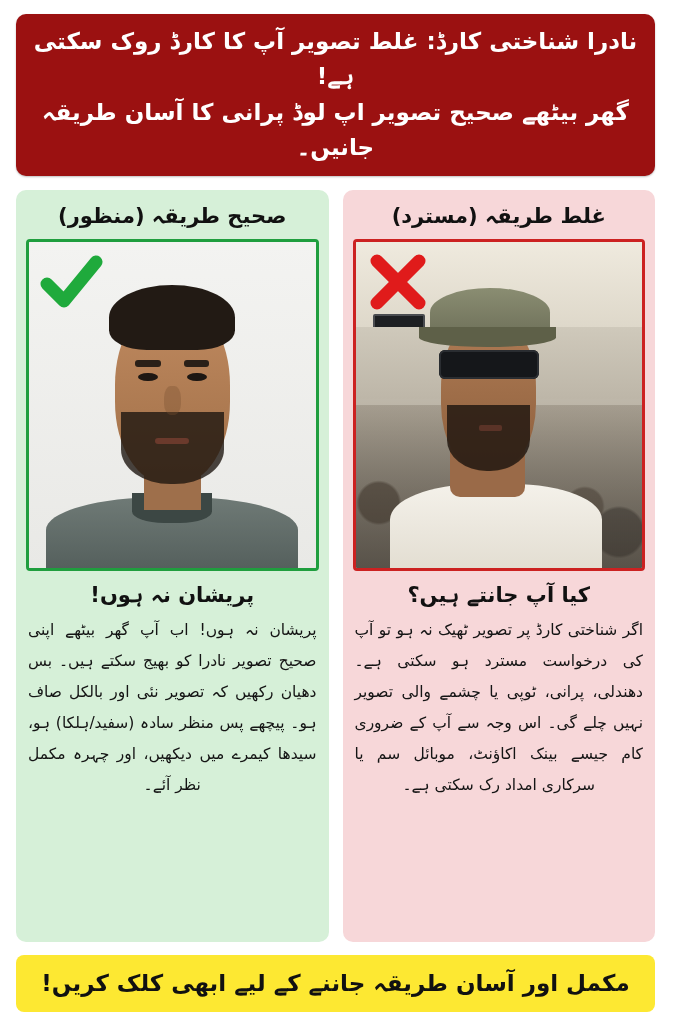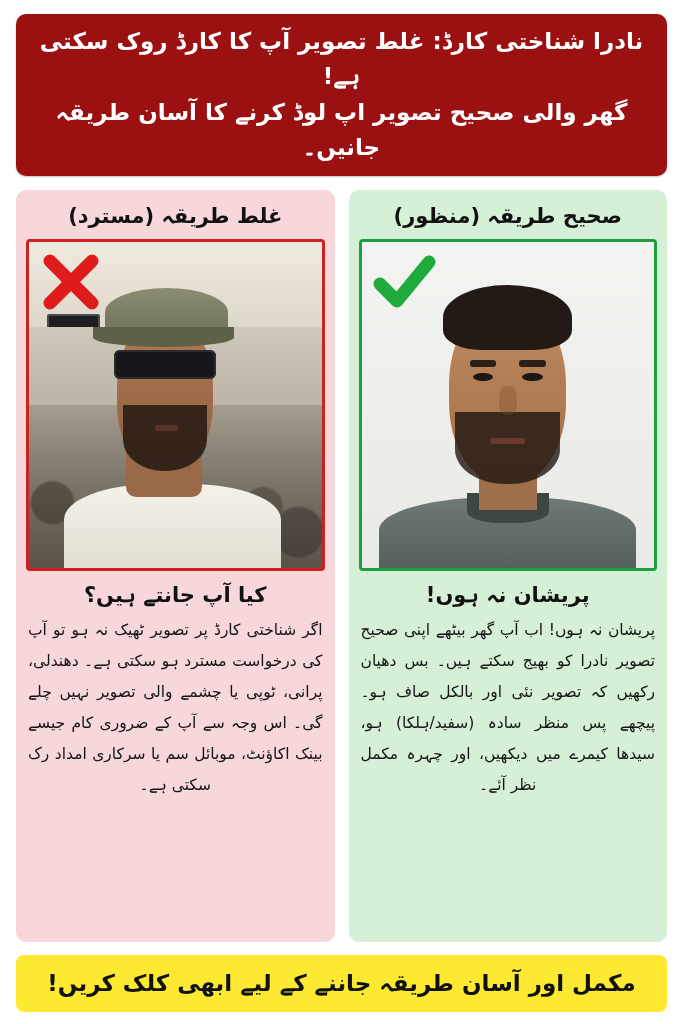--- a/index.html
+++ b/index.html
@@ -7,21 +7,21 @@
   body{
     width:683px;height:1024px;
     background:#ffffff;
     font-family:"DejaVu Sans","Liberation Sans",sans-serif;
     overflow:hidden;
     position:relative;
   }
   .page{
     width:683px;height:1024px;
     box-sizing:border-box;
-    padding:14px 16px 12px 16px;
+    padding:14px 28px 12px 16px;
     display:flex;flex-direction:column;
     background:#ffffff;
   }
 
   
   .banner{
     background:#9b1111;
     border-radius:10px;
     padding:10px 14px 12px 14px;
     color:#ffffff;
@@ -180,24 +180,53 @@
     cursor:pointer;
   }
 </style>
 </head>
 <body>
 
 <div class="page">
 
   <div class="banner">
     <div class="line1">نادرا شناختی کارڈ: غلط تصویر آپ کا کارڈ روک سکتی ہے!</div>
-    <div class="line2">گھر والی صحیح تصویر اپ لوڈ کرنے کا آسان طریقہ جانیں۔</div>
+    <div class="line2">گھر بیٹھے صحیح تصویر اپ لوڈ پرانی کا آسان طریقہ جانیں۔</div>
   </div>
 
   <div class="cols">
+
+    <div class="card right">
+      <div class="card-title">صحیح طریقہ (منظور)</div>
+
+      <div class="photo-wrap right">
+        <div class="ph2">
+          <div class="shoulders"></div>
+          <div class="collar"></div>
+          <div class="neck"></div>
+          <div class="face"></div>
+          <div class="beard"></div>
+          <div class="mouth"></div>
+          <div class="nose"></div>
+          <div class="eyeL"></div>
+          <div class="eyeR"></div>
+          <div class="browL"></div>
+          <div class="browR"></div>
+          <div class="hair"></div>
+        </div>
+        <div class="mark">
+          <svg viewBox="0 0 64 64" aria-hidden="true">
+            <polyline points="8,34 25,51 57,12" fill="none" stroke="#1faa3c" stroke-width="13" stroke-linecap="round" stroke-linejoin="round"></polyline>
+          </svg>
+        </div>
+      </div>
+
+      <div class="sub-title">پریشان نہ ہوں!</div>
+      <div class="body-text">پریشان نہ ہوں! اب آپ گھر بیٹھے اپنی صحیح تصویر نادرا کو بھیج سکتے ہیں۔ بس دھیان رکھیں کہ تصویر نئی اور بالکل صاف ہو۔ پیچھے پس منظر سادہ (سفید/ہلکا) ہو، سیدھا کیمرے میں دیکھیں، اور چہرہ مکمل نظر آئے۔</div>
+    </div>
 
     <div class="card wrong">
       <div class="card-title">غلط طریقہ (مسترد)</div>
 
       <div class="photo-wrap wrong">
         <div class="ph1">
           <div class="ceil"></div>
           <div class="tv"></div>
           <div class="wall"></div>
           <div class="crowd"></div>
@@ -216,46 +245,17 @@
               <line x1="11" y1="11" x2="53" y2="53"></line>
               <line x1="53" y1="11" x2="11" y2="53"></line>
             </g>
           </svg>
         </div>
       </div>
 
       <div class="sub-title">کیا آپ جانتے ہیں؟</div>
       <div class="body-text">اگر شناختی کارڈ پر تصویر ٹھیک نہ ہو تو آپ کی درخواست مسترد ہو سکتی ہے۔ دھندلی، پرانی، ٹوپی یا چشمے والی تصویر نہیں چلے گی۔ اس وجہ سے آپ کے ضروری کام جیسے بینک اکاؤنٹ، موبائل سم یا سرکاری امداد رک سکتی ہے۔</div>
     </div>
-
-    <div class="card right">
-      <div class="card-title">صحیح طریقہ (منظور)</div>
-
-      <div class="photo-wrap right">
-        <div class="ph2">
-          <div class="shoulders"></div>
-          <div class="collar"></div>
-          <div class="neck"></div>
-          <div class="face"></div>
-          <div class="beard"></div>
-          <div class="mouth"></div>
-          <div class="nose"></div>
-          <div class="eyeL"></div>
-          <div class="eyeR"></div>
-          <div class="browL"></div>
-          <div class="browR"></div>
-          <div class="hair"></div>
-        </div>
-        <div class="mark">
-          <svg viewBox="0 0 64 64" aria-hidden="true">
-            <polyline points="8,34 25,51 57,12" fill="none" stroke="#1faa3c" stroke-width="13" stroke-linecap="round" stroke-linejoin="round"></polyline>
-          </svg>
-        </div>
-      </div>
-
-      <div class="sub-title">پریشان نہ ہوں!</div>
-      <div class="body-text">پریشان نہ ہوں! اب آپ گھر بیٹھے اپنی صحیح تصویر نادرا کو بھیج سکتے ہیں۔ بس دھیان رکھیں کہ تصویر نئی اور بالکل صاف ہو۔ پیچھے پس منظر سادہ (سفید/ہلکا) ہو، سیدھا کیمرے میں دیکھیں، اور چہرہ مکمل نظر آئے۔</div>
-    </div>
   </div>
 
   <div class="cta">مکمل اور آسان طریقہ جاننے کے لیے ابھی کلک کریں!</div>
 
 </div>
 
 </body></html>

